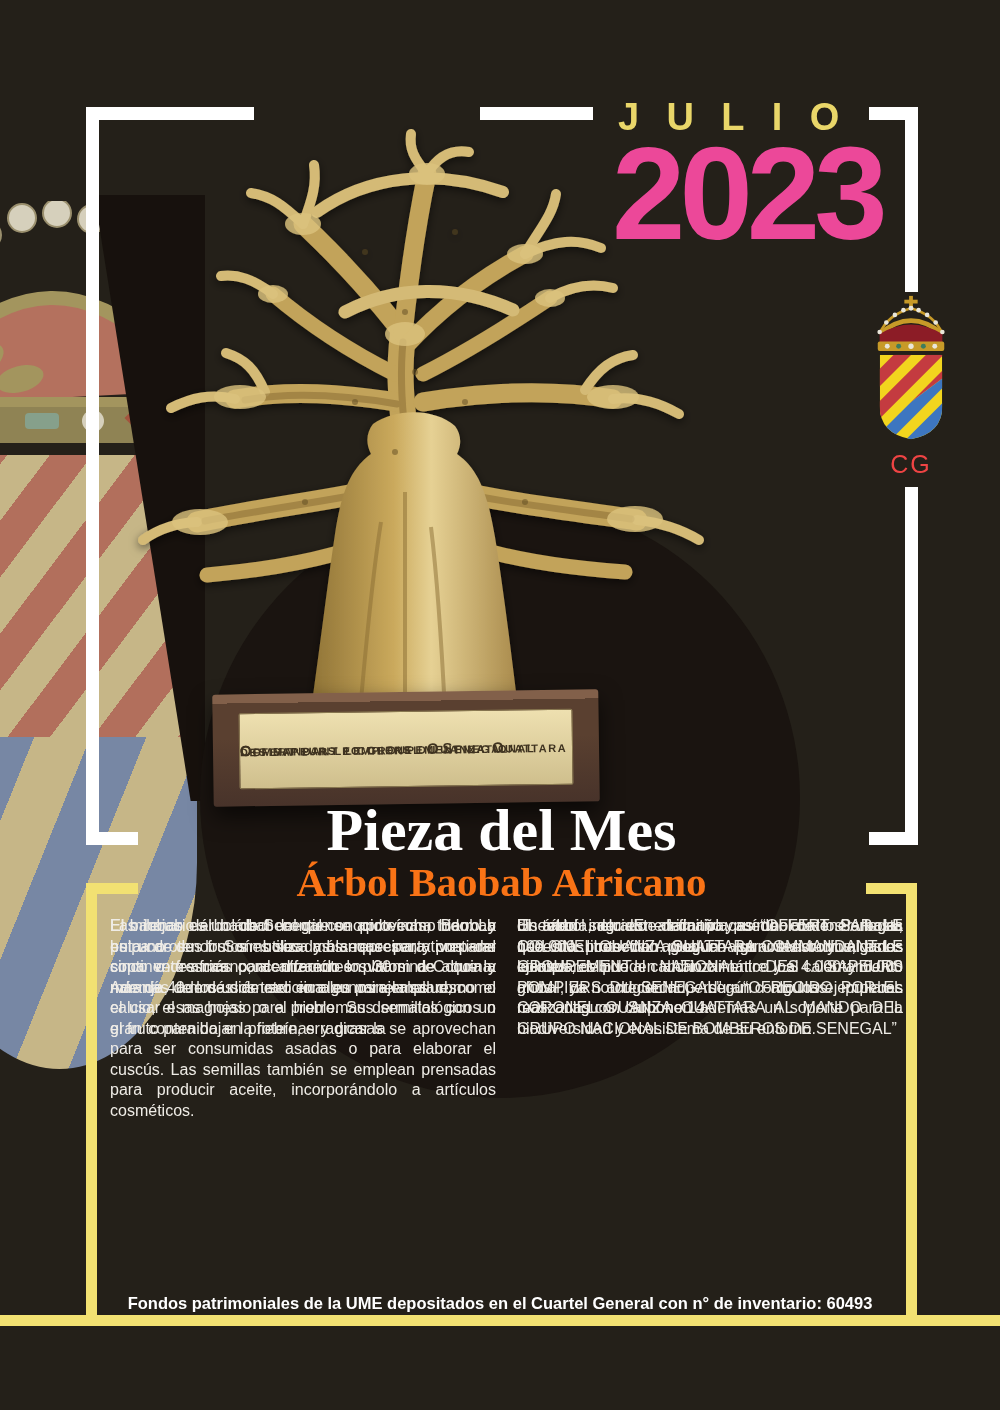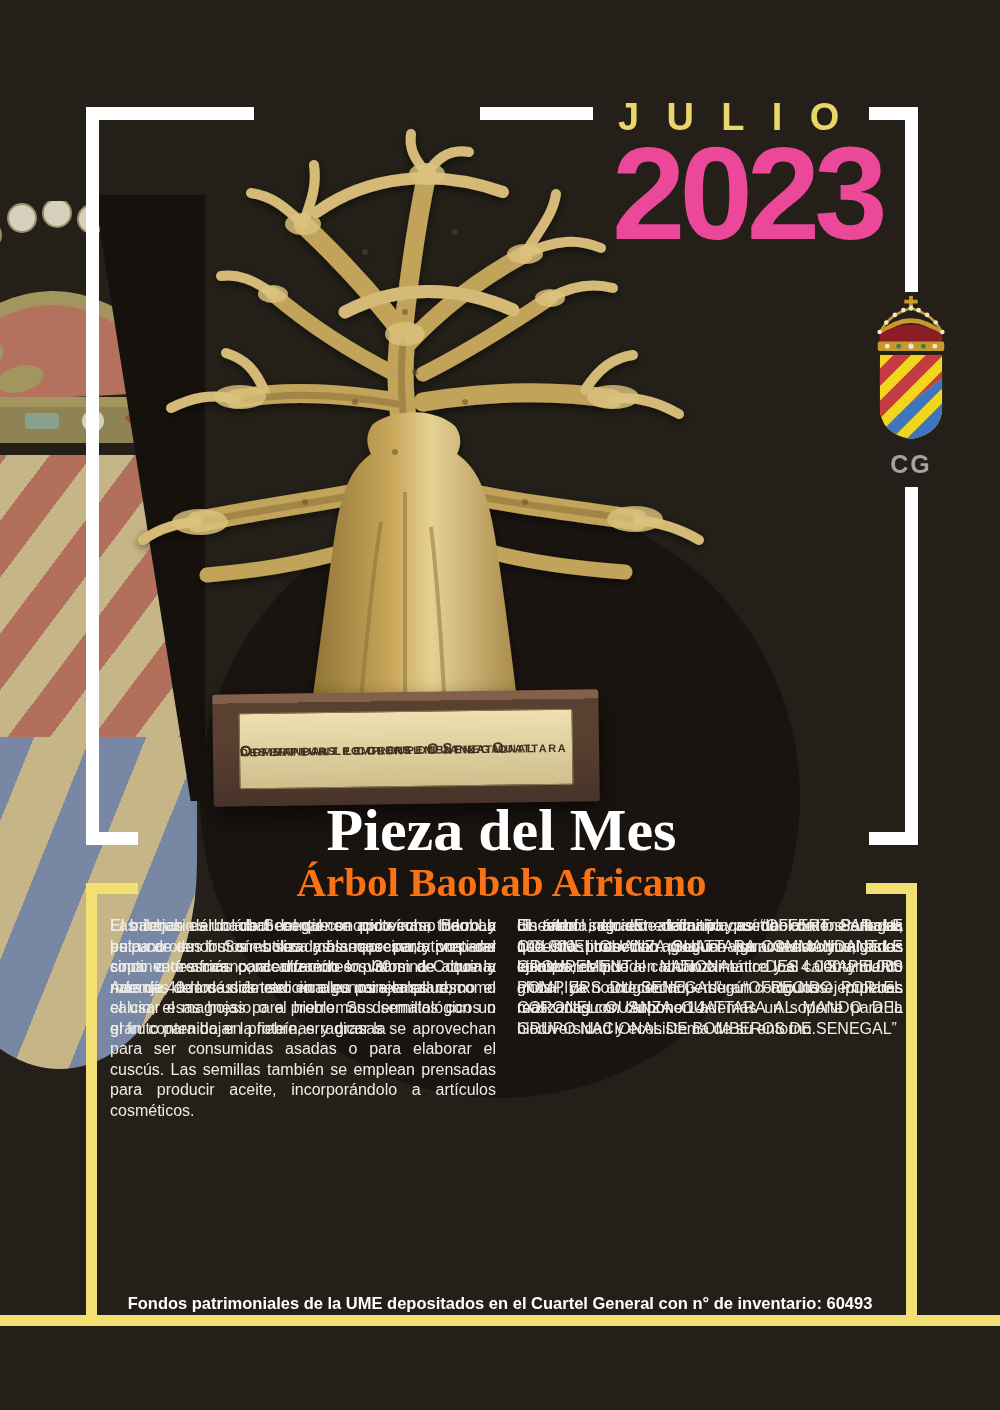--- a/index.html
+++ b/index.html
@@ -43,22 +43,22 @@
   .y-bottom{left:0;top:1315px;width:1000px;height:11px;}
 
   
   .month{left:618px;top:96px;width:300px;color:#e9d669;font-weight:bold;
       font-size:38px;letter-spacing:0.72em;z-index:6;}
   .year{left:612px;top:128px;width:300px;color:#ec4899;font-weight:bold;
       font-size:132px;letter-spacing:-6px;line-height:1;z-index:6;}
 
   
   .crest{left:866px;top:294px;width:90px;height:152px;z-index:6;}
-  .cg-label{left:871px;top:450px;width:80px;text-align:center;color:#a3a3a3;
-      font-weight:bold;font-size:25px;letter-spacing:2px;z-index:6;}
+  .cg-label{left:871px;top:450px;width:80px;text-align:center;color:#ef4444;
+      font-weight:normal;font-size:25px;letter-spacing:2px;z-index:6;}
 
   
   .tree-svg{left:105px;top:72px;width:610px;height:645px;z-index:6;}
   .base{left:213px;top:692px;width:386px;height:112px;z-index:6;
       transform:rotate(-0.8deg);border-radius:3px;
       background:linear-gradient(#82604a 0 9px,#5a4030 9px 40%,#48332a);
       box-shadow:0 10px 22px rgba(0,0,0,.6);}
   .plaque{left:26px;top:19px;width:334px;height:76px;border:1px solid #8a7a52;
       background:linear-gradient(#eee0b0,#cfbf8d);border-radius:2px;
       display:flex;flex-direction:column;justify-content:center;}

